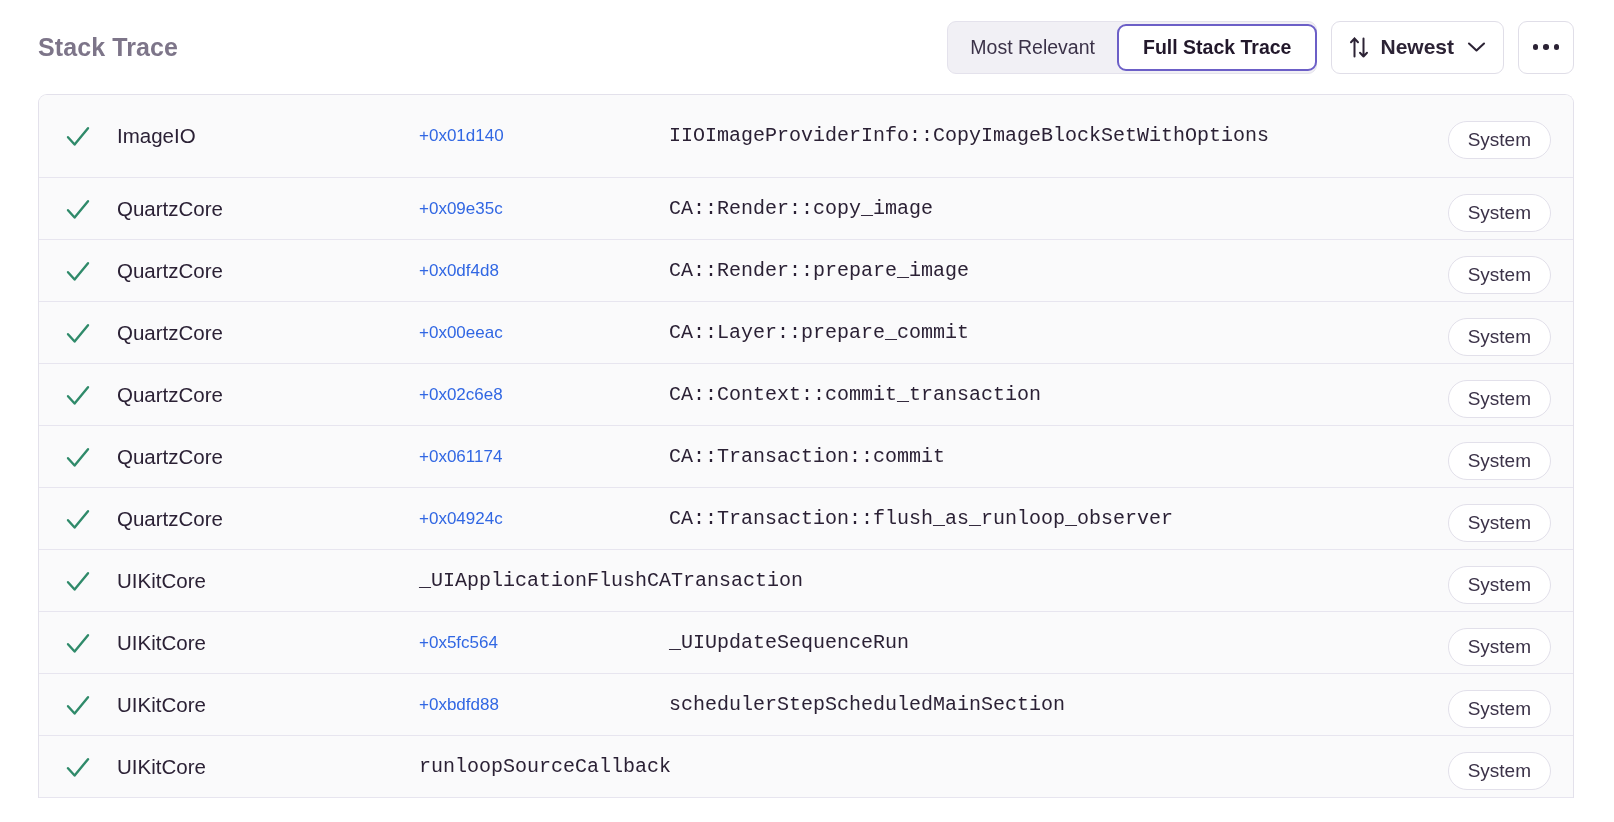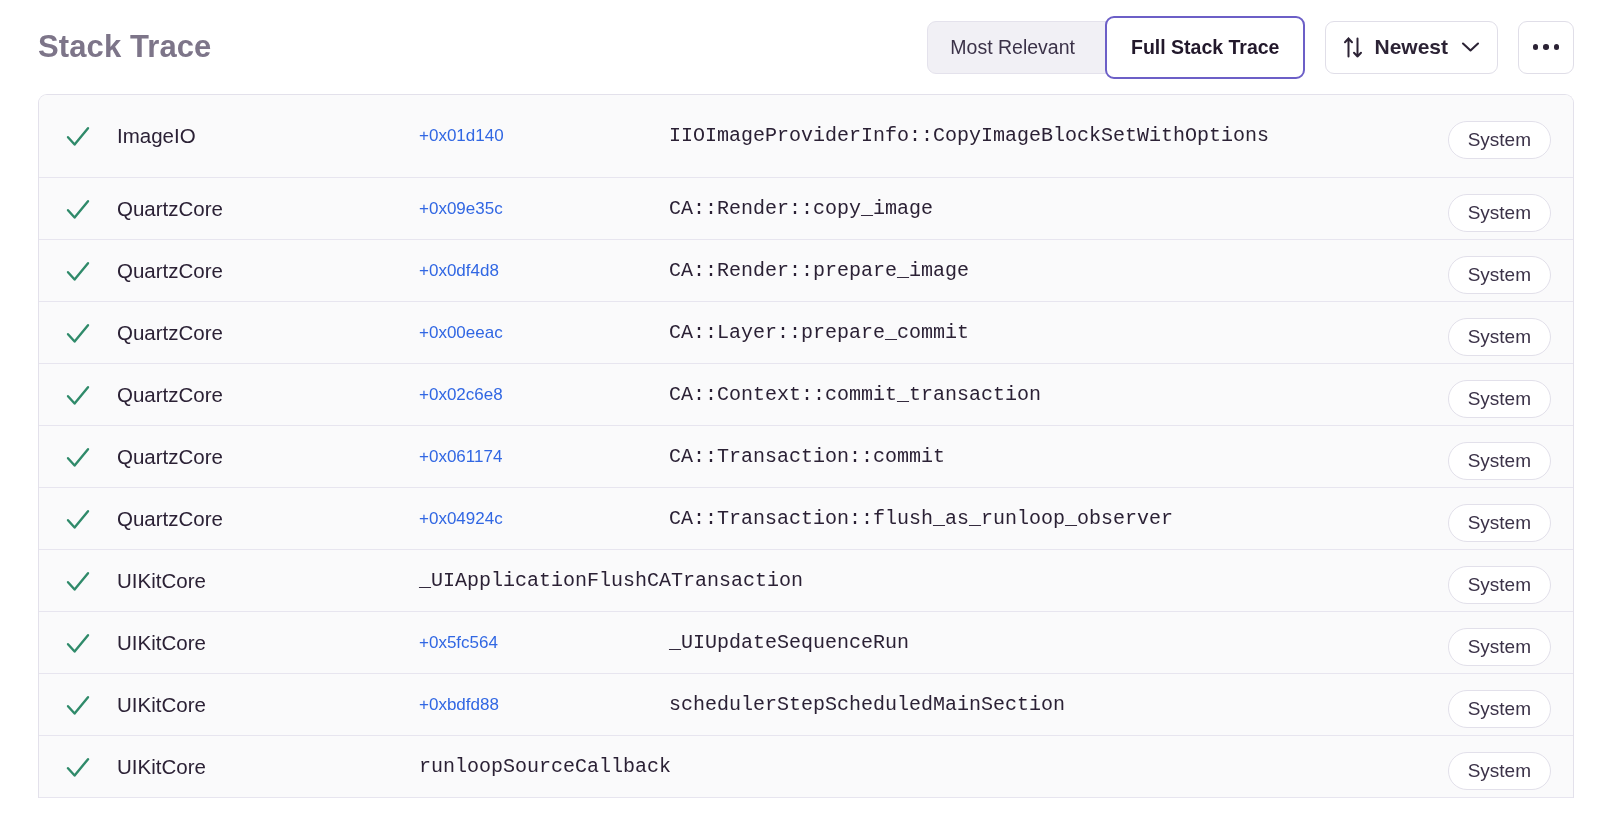--- a/index.html
+++ b/index.html
@@ -26,31 +26,31 @@
     top: 0;
     width: 1614px;
     height: 94px;
     display: flex;
     align-items: center;
     justify-content: space-between;
     padding: 0 40px 0 38px;
   }
 
   .panel-title {
-    font-size: 31px;
+    font-size: 25px;
     font-weight: bold;
     color: #7d7589;
     letter-spacing: 0.1px;
     white-space: nowrap;
   }
 
   .toolbar {
     display: flex;
     align-items: center;
-    gap: 20px;
+    gap: 14px;
   }
 
   
   .segmented {
     display: flex;
     align-items: center;
     background: #f1f0f5;
     border: 1px solid #e4e2ec;
     border-radius: 9px;
     height: 53px;
@@ -72,22 +72,22 @@
     white-space: nowrap;
     font-family: "Liberation Sans", sans-serif;
   }
 
   .seg-btn.selected {
     background: #ffffff;
     border: 2.5px solid #6c5fc7;
     border-radius: 9px;
     font-weight: bold;
     color: #22182b;
-    height: 63px;
-    margin: -1px -1px -1px 8px;
+    height: 47px;
+    margin: -1px -1px -1px 0;
     padding: 16px 24px;
     z-index: 2;
   }
 
   .tb-btn {
     height: 53px;
     display: flex;
     align-items: center;
     gap: 11px;
     padding: 0 17px;

